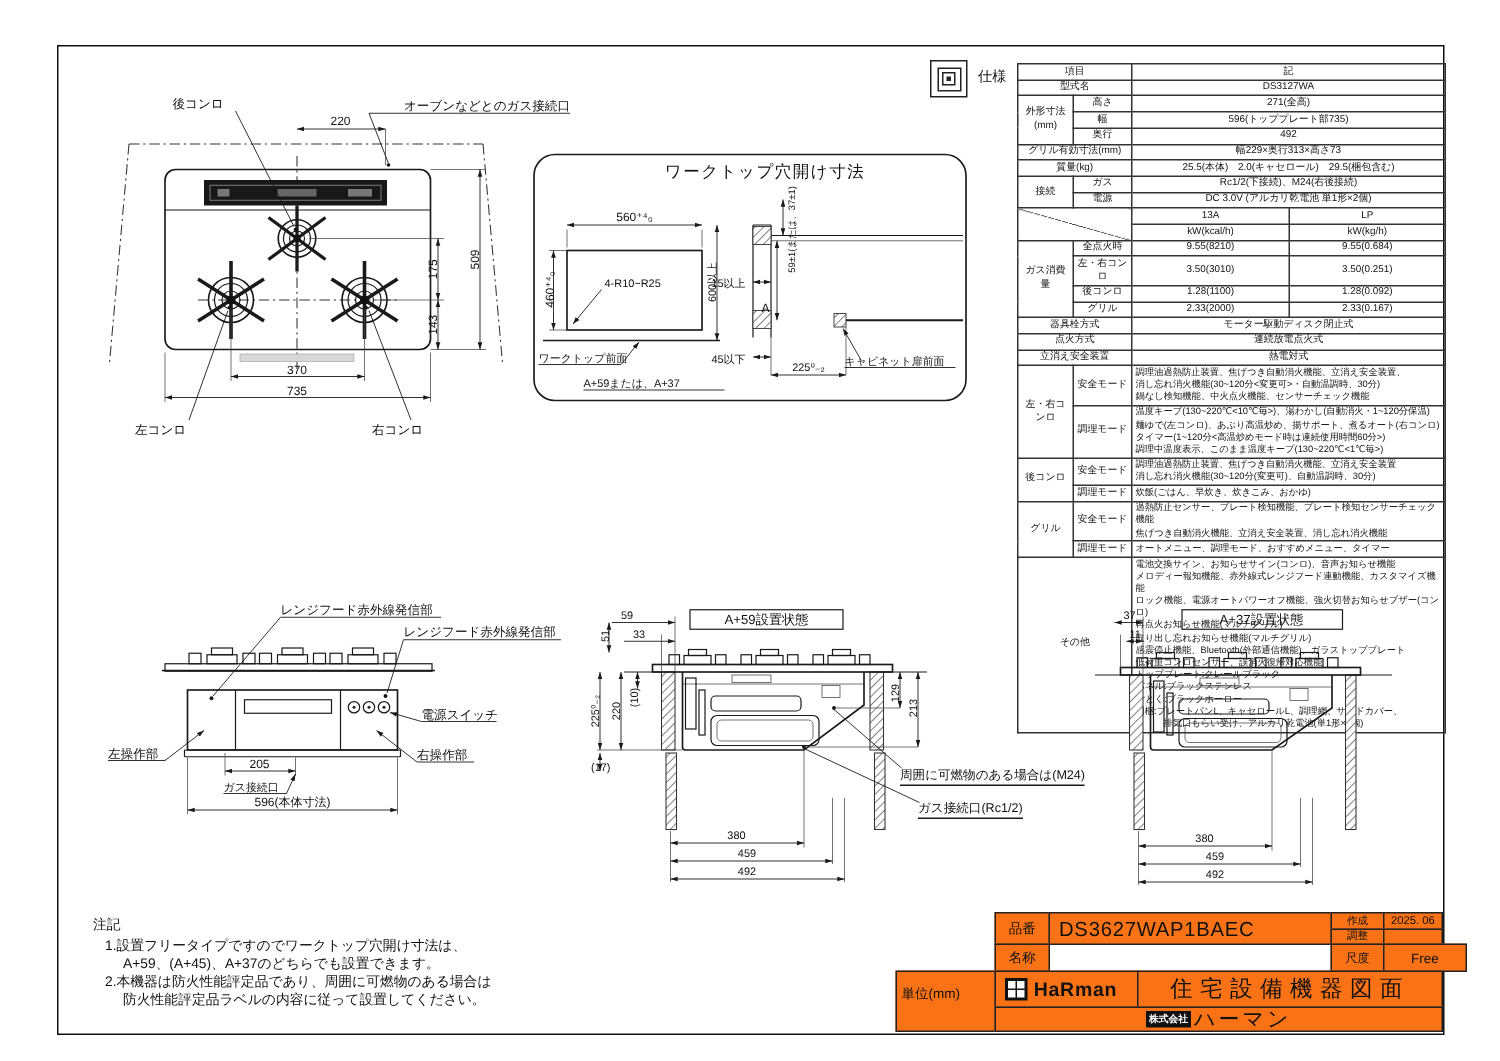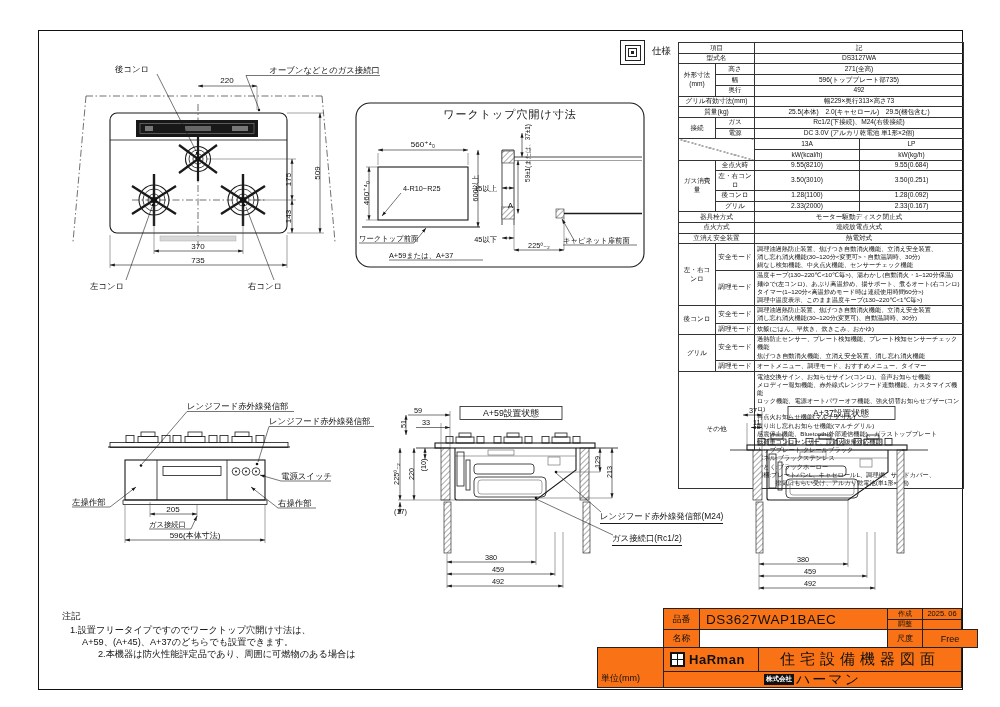--- a/index.html
+++ b/index.html
@@ -464,21 +464,21 @@
     <text class="dts" x="103" y="157.5" text-anchor="middle">380</text>
     <path class="diml" d="M59,172 H167" marker-start="url(#ar4)" marker-end="url(#ar4)"></path>
     <text class="dts" x="110" y="169.5" text-anchor="middle">459</text>
     <path class="diml" d="M59,184 H175" marker-start="url(#ar4)" marker-end="url(#ar4)"></path>
     <text class="dts" x="110" y="181.5" text-anchor="middle">492</text>
 
     <path class="diml" d="M168,71 L213,110"></path>
     <path class="diml" d="M148,97 L225,133"></path>
   </svg>
 
-  <div class="leaderlabel" style="left:600px;top:511px;">レンジフード赤外線発信部(M24)</div>
+  <div class="leaderlabel" style="left:600px;top:511px;">周囲に可燃物のある場合は(M24)</div>
   <div class="leaderlabel" style="left:612px;top:533px;">ガス接続口(Rc1/2)</div>
 
   <svg class="abs" style="left:700px;top:402px;" width="262" height="235" viewBox="0 0 262 235">
     <defs>
       <marker id="ar5" markerWidth="9" markerHeight="8" refX="8" refY="4" orient="auto-start-reverse">
         <path d="M0,1.4 L8,4 L0,6.6 Z" fill="#1a1a1a"></path>
         </marker>
       <pattern id="h5" width="4" height="4" patternUnits="userSpaceOnUse" patternTransform="rotate(45)">
         <rect width="4" height="4" fill="#fff"></rect>
           <line x1="0" y1="0" x2="0" y2="4" stroke="#555" stroke-width="1"></line>
@@ -525,32 +525,33 @@
     <text class="dts" x="103" y="159.5" text-anchor="middle">380</text>
     <path class="diml" d="M59,174 H167" marker-start="url(#ar5)" marker-end="url(#ar5)"></path>
     <text class="dts" x="110" y="171.5" text-anchor="middle">459</text>
     <path class="diml" d="M59,186 H175" marker-start="url(#ar5)" marker-end="url(#ar5)"></path>
     <text class="dts" x="110" y="183.5" text-anchor="middle">492</text>
   </svg>
 
   <div class="note" style="left:62px;top:610px;">注記</div>
   <div class="note" style="left:70px;top:624px;text-align:center;">1.設置フリータイプですのでワークトップ穴開け寸法は、</div>
   <div class="note" style="left:82px;top:636px;">A+59、(A+45)、A+37のどちらでも設置できます。</div>
-  <div class="note" style="left:70px;top:648px;margin-left:28px;">2.本機器は防火性能評定品であり、周囲に可燃物のある場合は</div>
+  <div class="note" style="left:70px;top:648px;">2.本機器は防火性能評定品であり、周囲に可燃物のある場合は</div>
+  <div class="note" style="left:82px;top:660px;">防火性能評定品ラベルの内容に従って設置してください。</div>
 
   <div class="tb center" style="left:663px;top:608px;width:37px;height:22px;font-size:9px;">品番</div>
   <div class="tb" style="left:699px;top:608px;width:189px;height:22px;font-size:13.5px;letter-spacing:0.5px;padding-left:6px;">DS3627WAP1BAEC</div>
   <div class="tb center" style="left:887px;top:608px;width:36px;height:11.5px;font-size:7px;">作成</div>
   <div class="tb center" style="left:922px;top:608px;width:40px;height:11.5px;font-size:7.5px;">2025. 06</div>
   <div class="tb center" style="left:887px;top:618.5px;width:36px;height:11.5px;font-size:7px;">調整</div>
   <div class="tb center" style="left:922px;top:618.5px;width:40px;height:11.5px;font-size:7.5px;"></div>
   <div class="tb center" style="left:663px;top:629px;width:37px;height:19px;font-size:9px;">名称</div>
   <div class="tb center" style="left:887px;top:629px;width:36px;height:19px;font-size:8px;">尺度</div>
   <div class="tb center" style="left:922px;top:629px;width:56px;height:19px;font-size:9px;">Free</div>
-  <div class="tb" style="left:597px;top:647px;width:67px;height:41px;font-size:9px;align-items:flex-end;padding:2px 3px;">単位(mm)</div>
+  <div class="tb" style="left:597px;top:647px;width:67px;height:41px;font-size:9px;align-items:flex-end;padding:18px 3px;">単位(mm)</div>
   <div class="tb" style="left:663px;top:647px;width:96px;height:25px;padding-left:6px;">
     <span class="hmark">
         <span></span>
         <span></span>
         <span></span>
         <span></span>
       </span>
     <span style="font-size:13px;font-weight:bold;letter-spacing:0.5px;">HaRman</span>
   </div>
   <div class="tb center" style="left:758px;top:647px;width:204px;height:25px;font-size:15px;letter-spacing:5px;">住宅設備機器図面</div>

